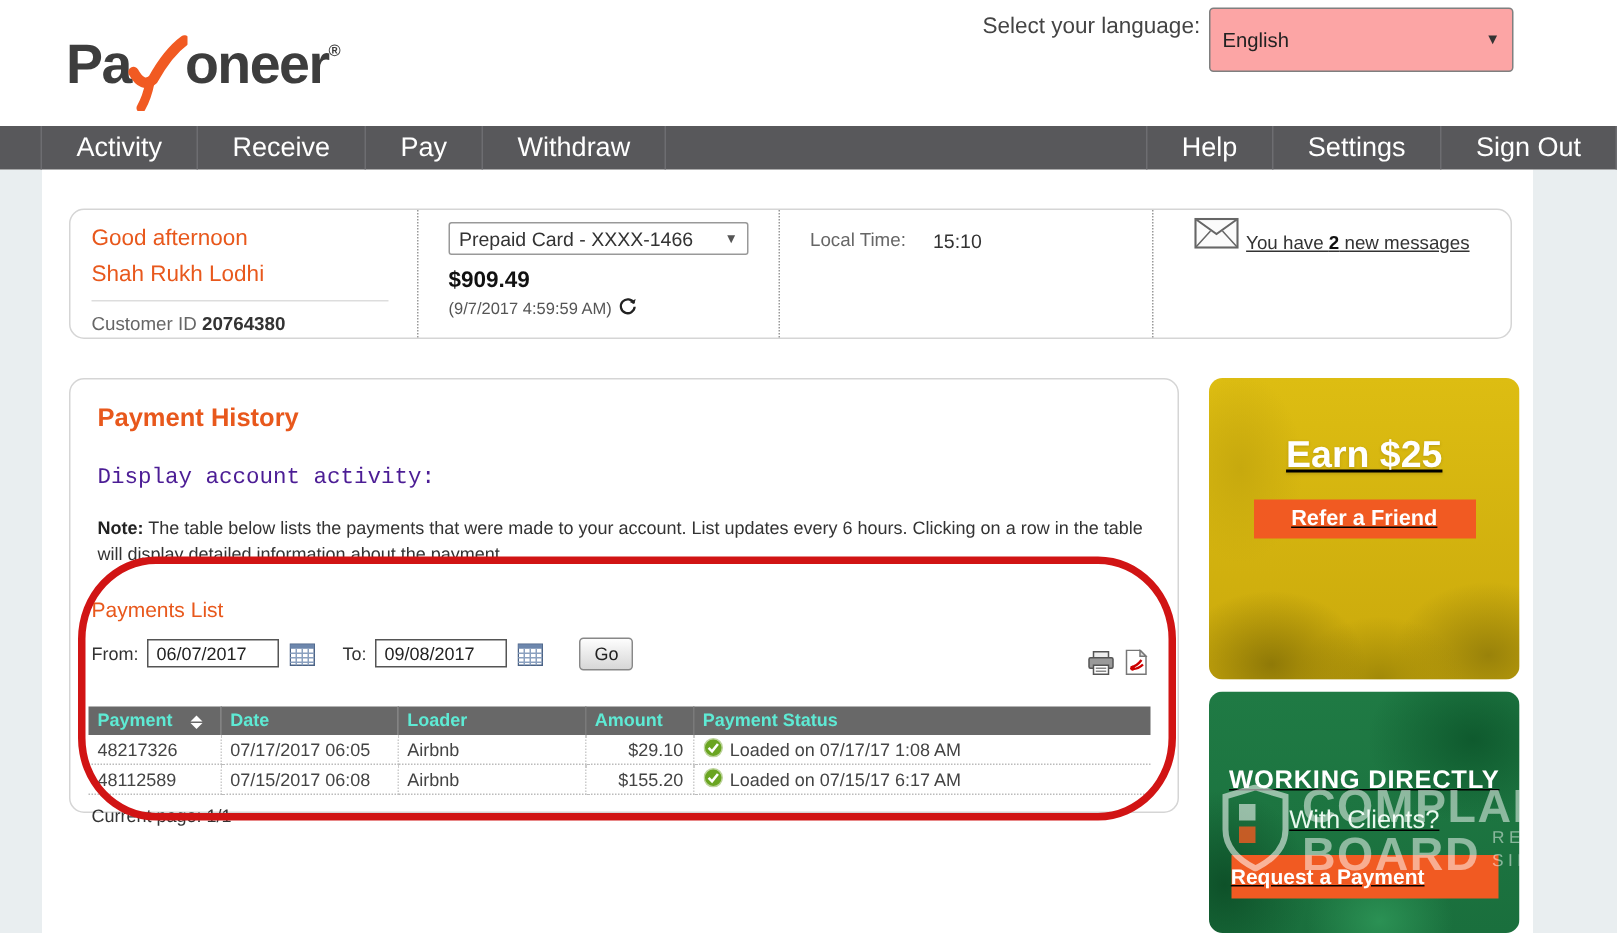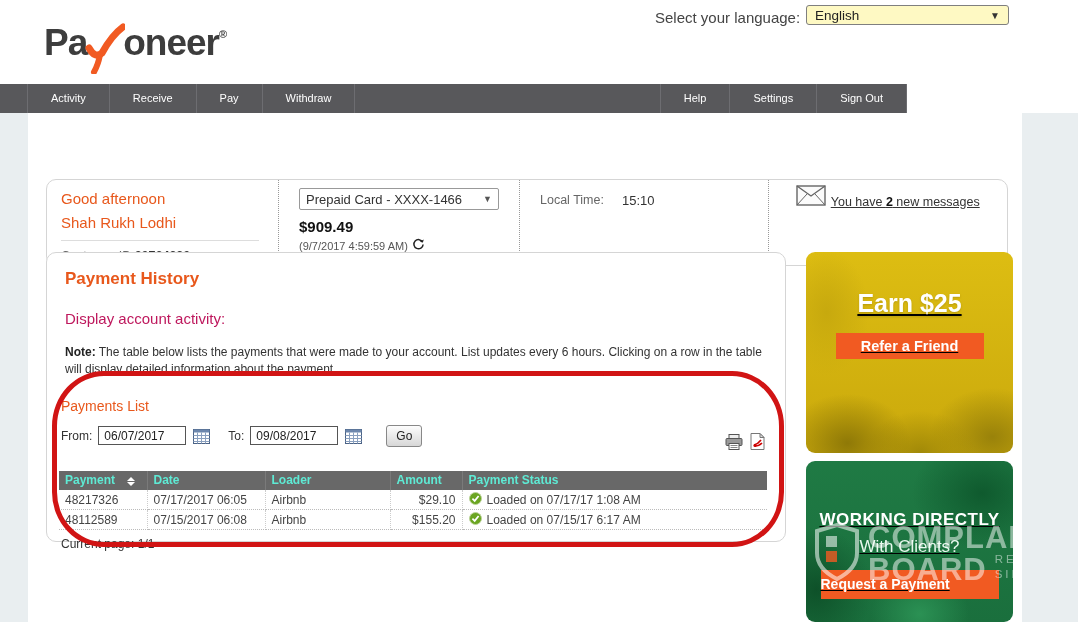--- a/index.html
+++ b/index.html
@@ -9,33 +9,33 @@
   .side-strip { position:absolute; top:113px; height:509px; background:#e9eef0; }
   .side-strip.left { left:0; width:28px; }
   .side-strip.right { left:1022px; width:56px; }
 
   
   .top-header { position:absolute; left:0; top:0; width:1078px; height:84px; background:#fff; }
   .logo { position:absolute; left:44px; top:22px; font-size:37px; font-weight:bold; color:#3d3d3d; letter-spacing:-1px; display:flex; align-items:flex-start; }
   .logo .swoosh { display:inline-block; width:40px; height:52px; margin:0 -2px; }
   .logo sup { font-size:11px; margin-top:6px; color:#3d3d3d; }
   .lang-label { position:absolute; left:655px; top:9px; font-size:15px; color:#444; }
-  .lang-select { position:absolute; left:806px; top:5px; width:203px; height:20px; border:1px solid #7f7f7f; border-radius:3px; background:#fef9c3; font-size:13.5px; color:#222; display:flex; align-items:center; justify-content:space-between; padding:0 8px; cursor:pointer; }
+  .lang-select { position:absolute; left:806px; top:5px; width:203px; height:43px; border:1px solid #7f7f7f; border-radius:3px; background:#fca5a5; font-size:13.5px; color:#222; display:flex; align-items:center; justify-content:space-between; padding:0 8px; cursor:pointer; }
   .lang-select .chev { font-size:10px; color:#333; }
 
   
-  .nav { position:absolute; left:0; top:84px; width:907px; height:29px; background:#58585b; display:flex; color:#fff; font-size:11px; }
+  .nav { position:absolute; left:0; top:84px; width:1078px; height:29px; background:#58585b; display:flex; color:#fff; font-size:18px; }
   .nav .spacer-l { width:28px; border-right:1px solid #6d6d71; }
   .nav-tab { padding:0 23px; line-height:28px; border-right:1px solid #6d6d71; cursor:pointer; }
   .nav .grow { flex:1; }
   .nav-tab.rt { border-left:1px solid #6d6d71; border-right:none; }
   .nav-tab.rt-last { border-right:1px solid #6d6d71; }
 
   
-  .account-bar { position:absolute; left:46px; top:139px; width:962px; height:87px; border:1px solid #d5d5d5; border-radius:10px; background:#fff; display:flex;margin-top:40px; }
+  .account-bar { position:absolute; left:46px; top:139px; width:962px; height:87px; border:1px solid #d5d5d5; border-radius:10px; background:#fff; display:flex; }
   .ab-cell { padding-top:10px; }
   .ab-c1 { width:231px; padding-left:14px; }
   .greeting, .user-name { color:#e8581c; font-size:15px; }
   .greeting { margin-bottom:7px; }
   .user-name { padding-bottom:9px; border-bottom:1px solid #ddd; width:198px; }
   .cust-row { margin-top:8px; font-size:12.5px; color:#666; }
   .cust-row b { color:#333; }
   .ab-c2 { width:241px; border-left:1px dotted #999; padding-left:20px; padding-top:8px; }
   .card-select { width:200px; height:22px; border:1px solid #999; border-radius:2px; font-size:13px; color:#333; display:flex; align-items:center; justify-content:space-between; padding:0 6px; cursor:pointer; background:#fff; }
   .card-select .chev { font-size:9px; color:#555; }
@@ -45,21 +45,21 @@
   .info-row { display:flex; margin-bottom:13px; }
   .info-lbl { width:82px; font-size:12.5px; color:#666; }
   .info-val { font-size:13px; color:#333; }
   .ab-c4 { flex:1; border-left:1px dotted #999; text-align:center; padding-top:5px; }
   .msg-link { font-size:12.5px; color:#333; text-decoration:underline; cursor:pointer; display:inline-block; margin-top:1px; }
   .msg-link b { color:#111; }
 
   
   .main-panel { position:absolute; left:46px; top:252px; width:740px; height:290px; border:1px solid #d5d5d5; border-radius:10px; background:#fff; }
   .ph-title { font-size:17px; color:#e8581c; margin:16px 0 0 18px; }
-  .ph-sub { font-size:15px; color:#be185d; margin:21px 0 17px 18px; }
+  .ph-sub { font-size:15px; color:#4c1d95; margin:21px 0 17px 18px;font-family:Liberation Mono, monospace; }
   .ph-note { font-size:12px; color:#333; line-height:1.45; margin:6px 18px 0 18px; width:704px; }
   .ph-note b { color:#222; }
   .list-title { font-size:14px; color:#e8581c; margin:19px 0 0 14px; }
   .filter-row { display:flex; align-items:center; margin:11px 0 0 14px; font-size:12px; color:#333; }
   .date-input { width:88px; height:19px; border:1px solid #555; font-size:12px; padding:0 5px; margin-left:6px; font-family:"Liberation Sans", sans-serif; color:#222; }
   .cal-btn { margin-left:7px; width:17px; height:16px; cursor:pointer; background:none; border:none; padding:0; }
   .to-lbl { margin-left:18px; }
   .go-btn { margin-left:24px; width:36px; height:22px; background:linear-gradient(#fdfdfd,#d7d7d7); border:1px solid #888; border-radius:3px; font-size:12px; color:#222; cursor:pointer; font-family:"Liberation Sans", sans-serif; }
   .export-row { position:absolute; right:20px; top:180px; display:flex; gap:7px; align-items:center; }
   .export-row .ic { cursor:pointer; }

